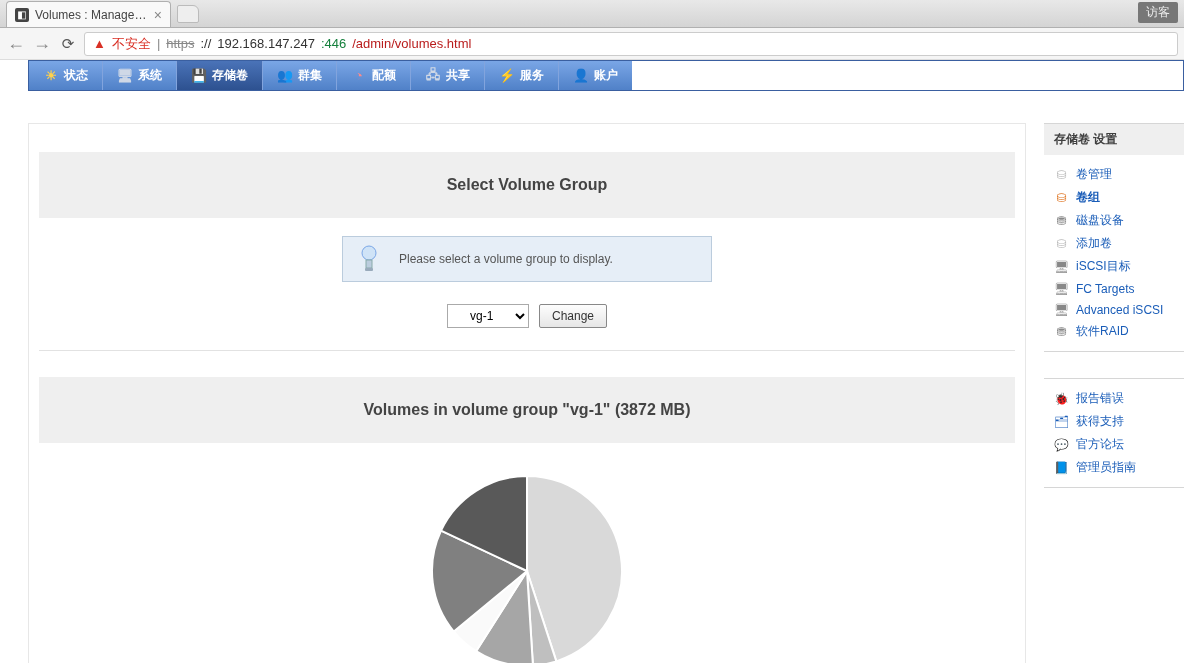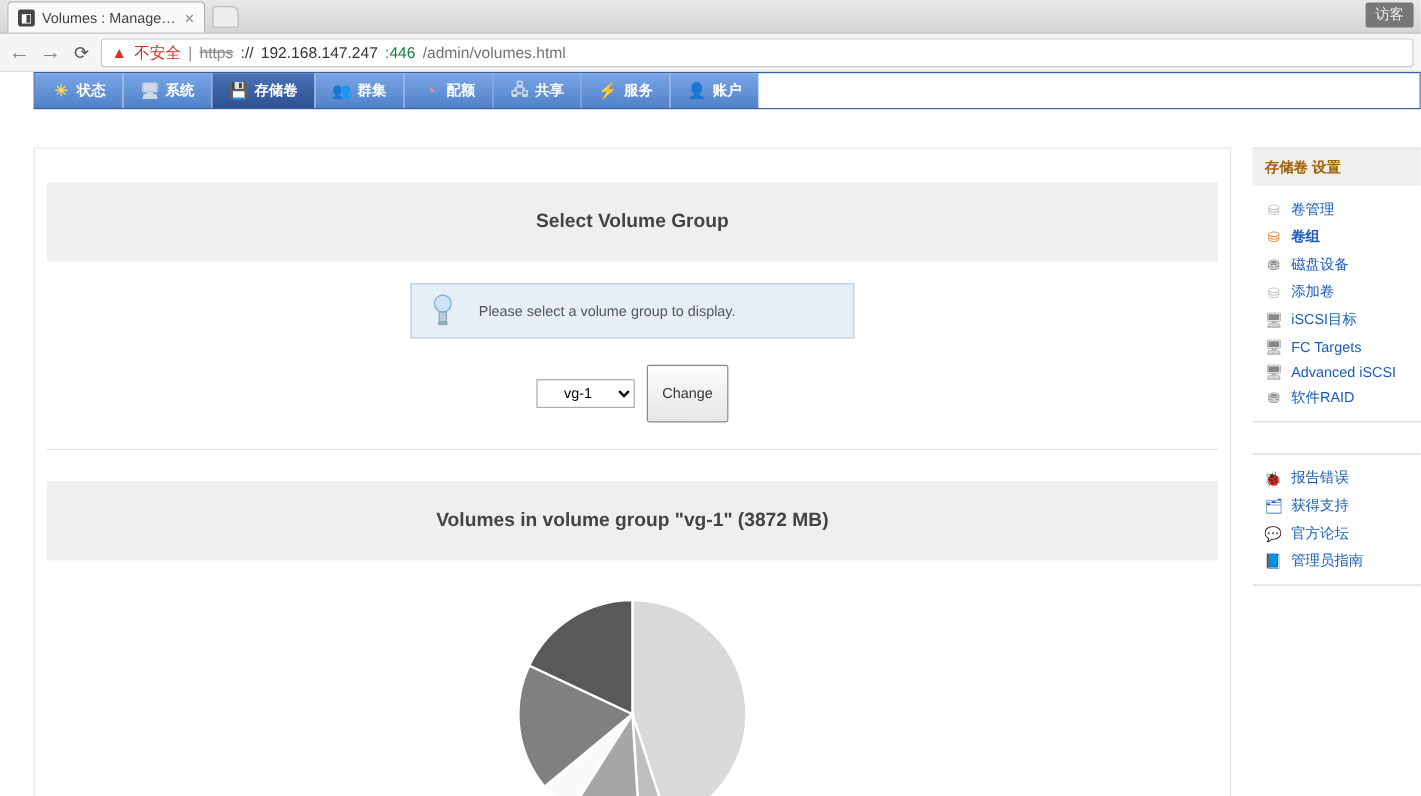--- a/index.html
+++ b/index.html
@@ -17,55 +17,55 @@
   .chrome-toolbar { height: 32px; background: #f5f5f5; display: flex; align-items: center; padding: 0 6px; gap: 6px; border-bottom: 1px solid #ddd;}
   .nav-arrow { width:20px;height:20px; color:#888; display:flex;align-items:center;justify-content:center; font-size:18px;}
   .reload { width:20px;height:20px;color:#555;display:flex;align-items:center;justify-content:center;font-size:15px;}
   .addr-bar { flex:1; height:24px; background:#fff; border:1px solid #ccc; border-radius:3px; display:flex; align-items:center; padding:0 8px; gap:6px; font-size:13px; color:#333;}
   .addr-bar .warn-tri { color:#d93025;font-size:13px;}
   .addr-bar .not-secure { color:#d93025;}
   .addr-bar .sep { color:#888;}
   .addr-bar .proto-strike { color:#888; text-decoration:line-through;}
   .addr-bar .host { color:#333;}
   .addr-bar .port { color:#15803d;}
-  .addr-bar .path { color:#737373;}
+  .addr-bar .path { color:#b91c1c;}
   
   
   .page { padding: 0; }
   .topnav { display:flex; margin: 0 0 0 28px; border:1px solid #3a5fa0;}
   .topnav .item { display:flex;align-items:center;gap:5px; padding:6px 14px; color:#fff; font-size:12px; font-weight:bold; border-right:1px solid #82a4dd; background: linear-gradient(#7aa6e6,#5081c8); cursor:pointer;}
   .topnav .item:last-child { border-right:none;}
   .topnav .item.active { background: linear-gradient(#4a73b8,#2d5190);}
   .topnav .icon { width:16px;height:16px;display:inline-flex;align-items:center;justify-content:center;font-size:13px;}
   .ic-status{color:#ffd24d;} .ic-sys{color:#cfd8e6;} .ic-vol{color:#9fe07a;} .ic-clus{color:#ffe28a;} .ic-quo{color:#ff8a8a;} .ic-share{color:#cfd8e6;} .ic-svc{color:#ffcc4d;} .ic-acct{color:#ffb570;}
   
   .layout { display:flex; align-items:flex-start; margin-top:32px; gap:0;}
   .main-col { flex:1; min-width:0; margin:0 18px 0 28px; border:1px solid #e7e7e7; padding:28px 10px 10px 10px; background:#fff;}
   
   .panel-title { background:#efefef; text-align:center; font-family: Verdana, sans-serif; font-size:16px; font-weight:bold; color:#444; padding:24px; margin-bottom:18px;}
   
   .hint-box { width:370px; margin:0 auto; background:#e6eef7; border:1px solid #bcd; padding:10px 14px; display:flex; align-items:center; gap:18px; color:#555;}
   .hint-ico { width:24px;height:24px; display:flex;align-items:center;justify-content:center;color:#7aa6e6;font-size:22px;}
   
   .selector-row { text-align:center; margin:22px 0; display:flex; align-items:center; justify-content:center; gap:10px;}
   .selector-row select { border:1px solid #aaa; padding:3px 18px; font-size:12px; background:#fff;}
-  .selector-row button { border:1px solid #888; background:linear-gradient(#fdfdfd,#e6e6e6); padding:16px 12px; font-size:12px; border-radius:2px; color:#333; cursor:pointer;}
+  .selector-row button { border:1px solid #888; background:linear-gradient(#fdfdfd,#e6e6e6); padding:4px 12px; font-size:12px; border-radius:2px; color:#333; cursor:pointer;}
   
   .divider { border:none; border-top:1px solid #e2e2e2; margin:10px 0 26px 0;}
   
   .chart-wrap { display:flex; justify-content:center; padding:10px 0 30px 0;}
   .pie-svg { width:200px; height:200px;}
   
   .warn-box { width:600px; margin:0 auto; background:#fdeaea; border:1px solid #f4c9c9; padding:14px; display:flex; align-items:center; gap:16px; color:#555;}
   .warn-tri-ico { width:24px;height:24px;display:flex;align-items:center;justify-content:center;}
   
   
   .side-col { width:140px; margin-right:0;}
   .side-box { border:1px solid #d6d6d6; border-left:none; border-right:none; margin-bottom:26px; background:#fff;}
-  .side-title { background:#efefef; color:#a16207; font-weight:bold; font-size:12px; padding:7px 10px;}
+  .side-title { background:#efefef; color:#404040; font-weight:bold; font-size:12px; padding:7px 10px;}
   .side-list { list-style:none; padding:8px 10px;}
   .side-list li { display:flex; align-items:center; gap:7px; padding:3px 0;}
   .side-list a { color:#1a5db8; text-decoration:none; font-size:12px;}
   .side-list a.bold { font-weight:bold;}
   .side-ico { width:15px;height:15px;display:inline-flex;align-items:center;justify-content:center;font-size:12px;}
 </style>
 </head>
 <body>
 
 <div class="chrome-tabs">

